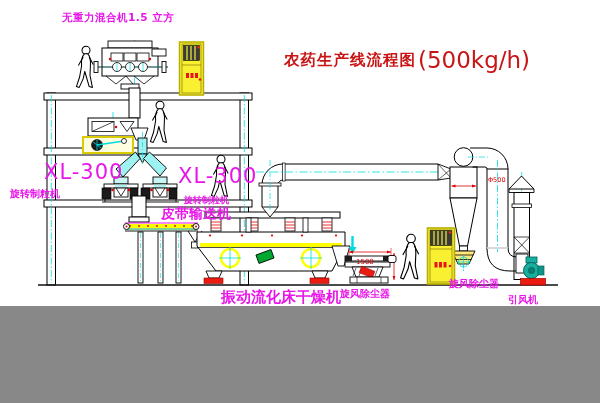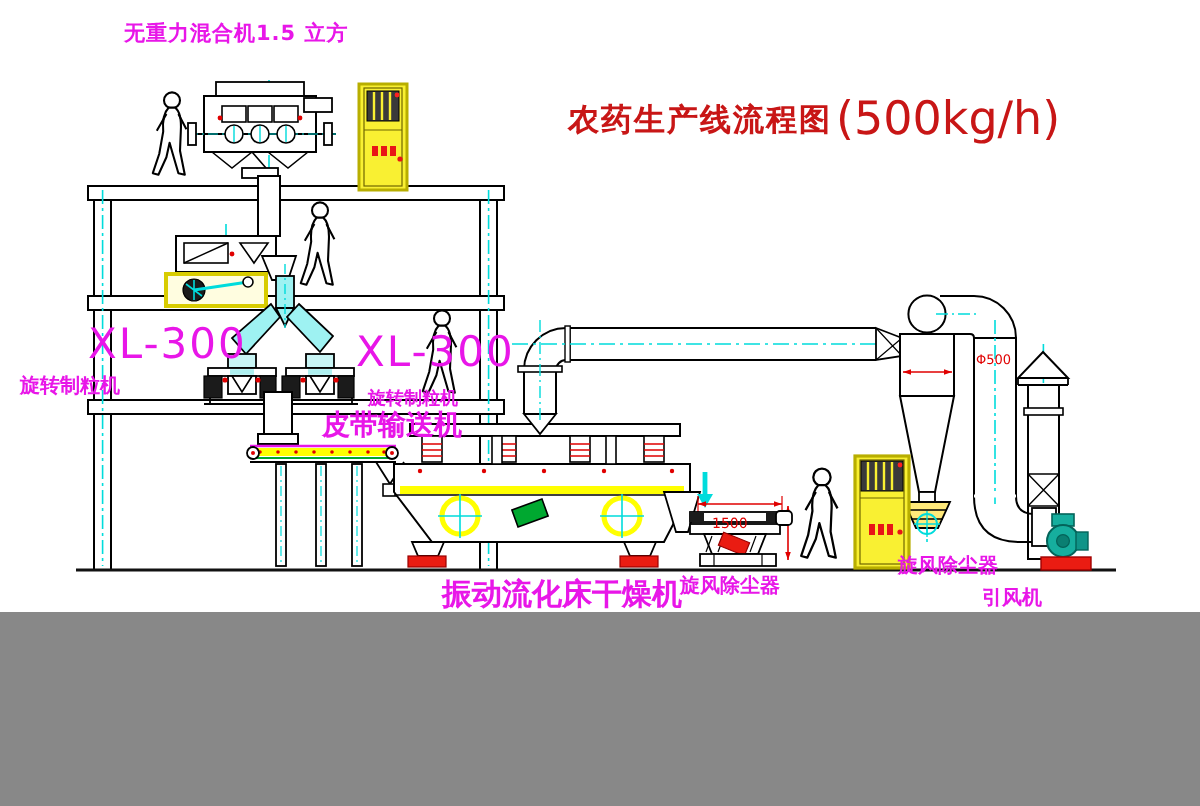--- a/index.html
+++ b/index.html
@@ -17,21 +17,21 @@
   .l-xll-model{left:44px;top:162px;font-size:21px;letter-spacing:1px;}
   .l-xll-name{left:10px;top:189px;font-size:10px;font-weight:bold;}
   .l-xlr-model{left:178px;top:166px;font-size:21px;letter-spacing:1px;}
   .l-xlr-name{left:184px;top:196px;font-size:9px;font-weight:bold;}
   .l-belt{left:149px;top:206px;font-size:14px;font-weight:bold;margin-left:12px;}
   .l-dryer-name{left:221px;top:290px;font-size:15px;font-weight:bold;}
   .l-dryer-model{left:218px;top:299px;font-size:17px;}
   .l-sieve-name{left:340px;top:289px;font-size:10px;font-weight:bold;}
   .l-sieve-model{left:334px;top:297px;font-size:17px;}
   .l-cyclone{left:449px;top:279px;font-size:10px;font-weight:bold;}
-  .l-fan{left:491px;top:295px;font-size:10px;font-weight:bold;}
+  .l-fan{left:508px;top:295px;font-size:10px;font-weight:bold;}
   .l-dim1500{left:356px;top:259px;font-size:7px;}
   .l-dimphi{left:452px;top:177px;font-size:6.5px;padding-left:36px;}
 </style>
 </head>
 <body>
 
 <div id="canvas">
 
 <svg id="drawing" width="600" height="403" viewBox="0 0 600 403">
   <defs>

